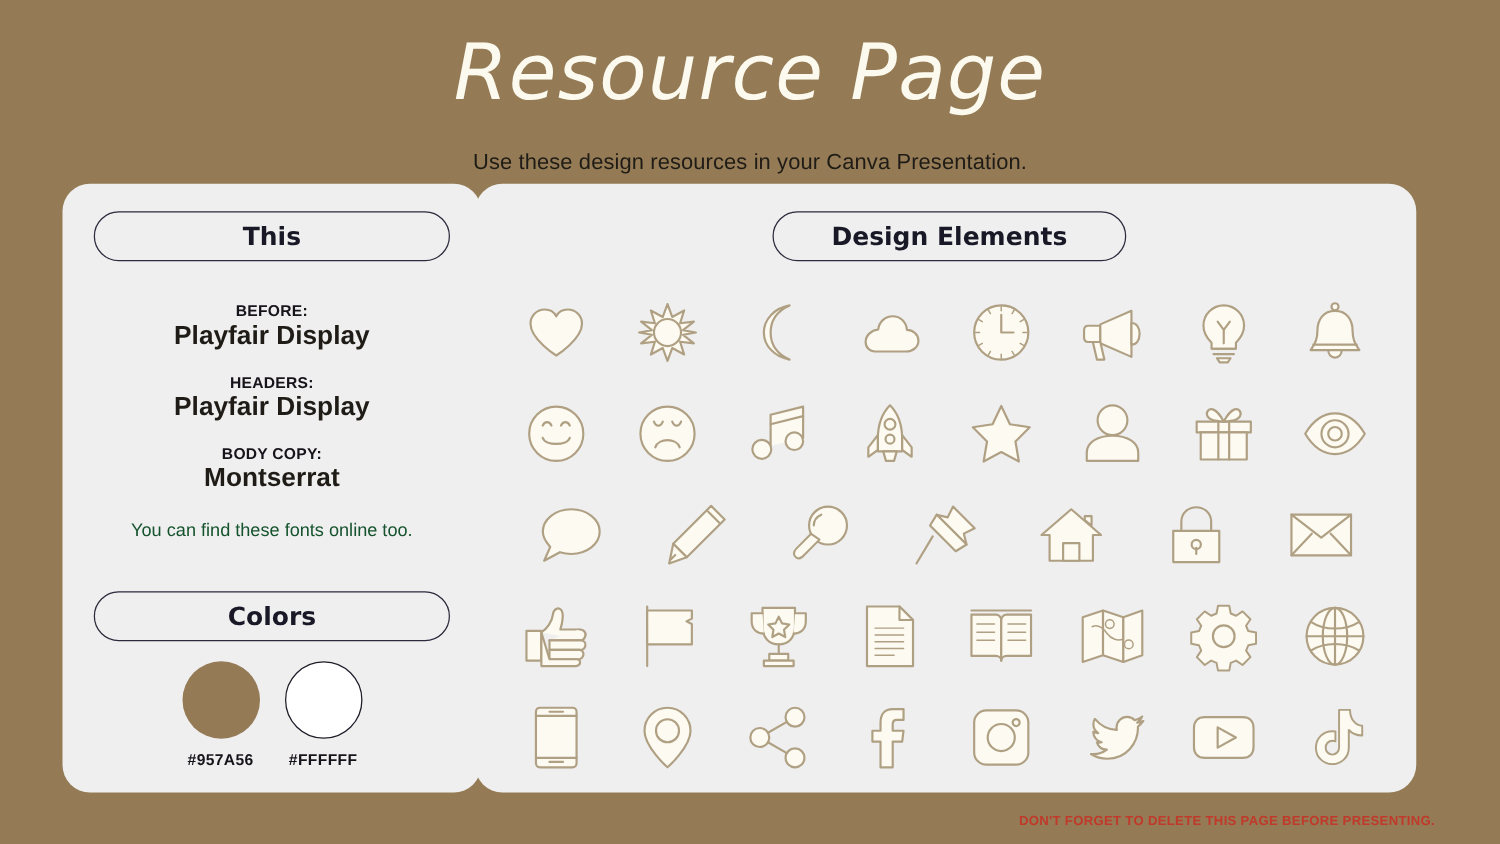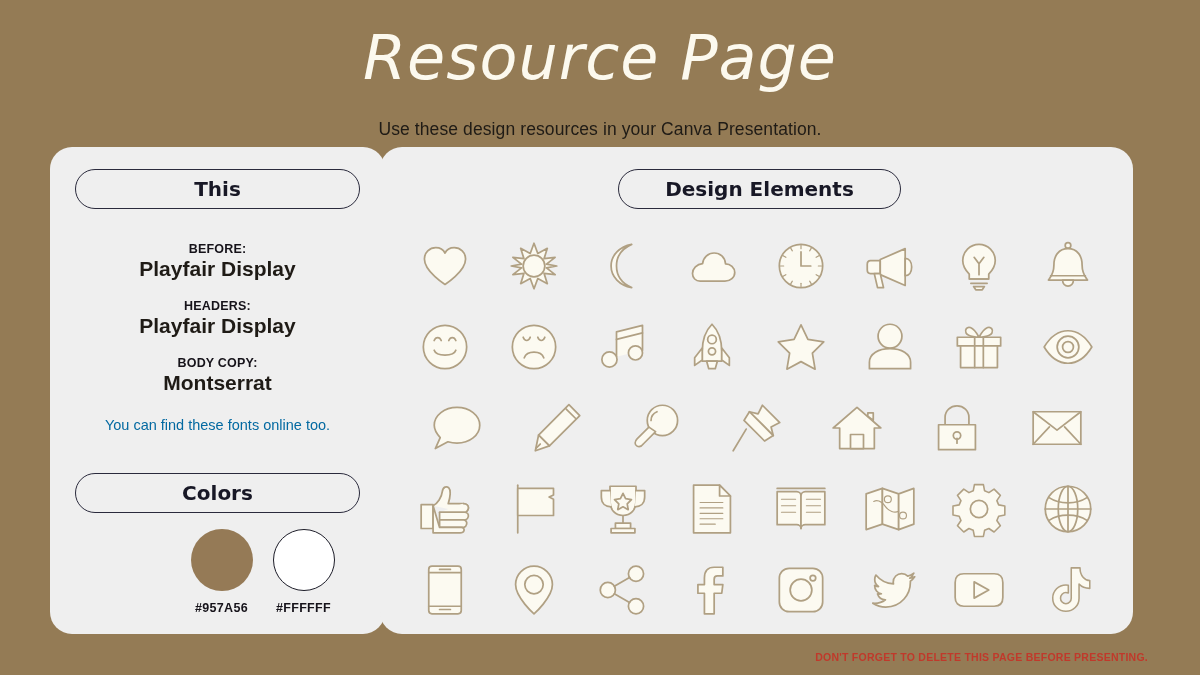--- a/index.html
+++ b/index.html
@@ -125,33 +125,32 @@
   .font-name {
     font-size: 21px;
     font-weight: 700;
     color: #1F1B16;
     margin: 1px 0 0 0;
     line-height: 1.18;
   }
   #fonts-outro {
     margin: 22px 0 0 0;
     font-size: 14.5px;
-    color: #0369a1;
+    color: #14532d;
   }
 
   
   #swatches {
     position: absolute;
     left: 0;
     top: 382px;
     width: 335px;
     display: flex;
     justify-content: center;
     gap: 20px;
-    margin-left: 45px;
   }
   .swatch { text-align: center; }
   .swatch-dot {
     width: 62px;
     height: 62px;
     border-radius: 50%;
     margin: 0 auto;
     box-sizing: border-box;
   }
   .swatch-label {

